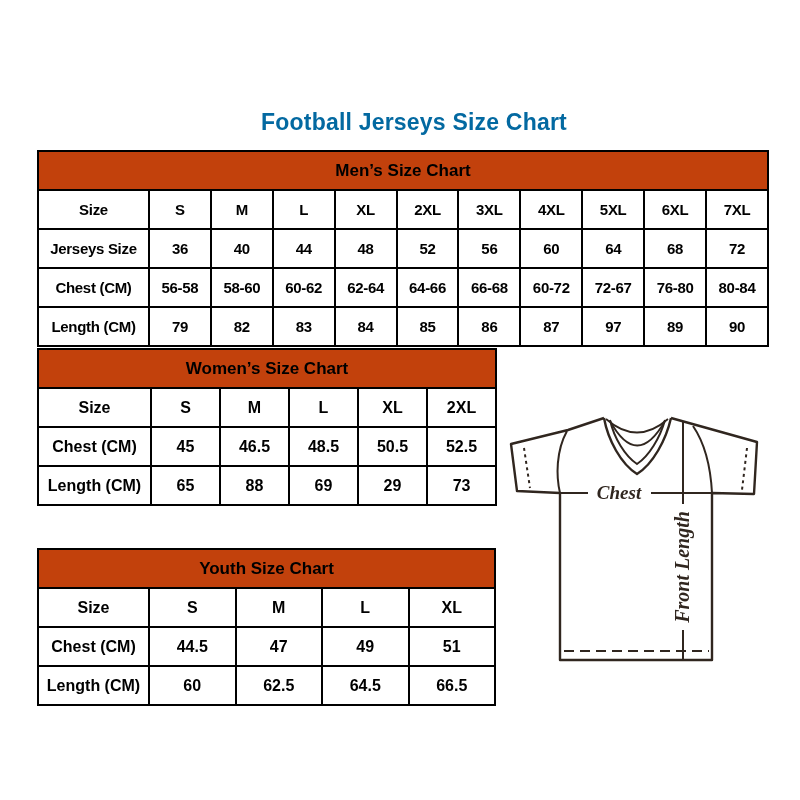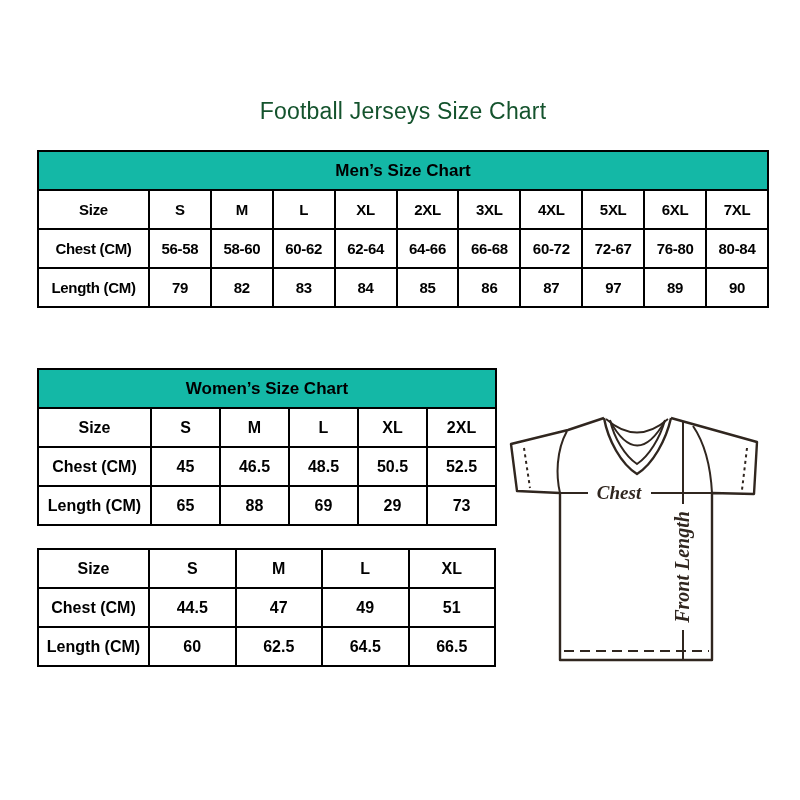--- a/index.html
+++ b/index.html
@@ -2,35 +2,35 @@
 <html><head>
 <meta charset="utf-8">
 <style>
   html, body { margin:0; padding:0; background:#ffffff; }
   body { font-family:"Liberation Sans", sans-serif; }
   .canvas {
     position:relative; width:800px; height:800px;
     background:#ffffff; overflow:hidden;
   }
   .page-title {
-    position:absolute; top:97px; left:37px; width:730px; margin:1px;
-    text-align:center; font-size:23px; font-weight:normal; color:#14532d;
+    position:absolute; top:97px; left:37px; width:730px; margin:12px;
+    text-align:center; font-size:23px; font-weight:bold; color:#0369a1;
     letter-spacing:0.2px;
   }
   .tbl { position:absolute; }
   .tbl0 { left:37px; top:150px; }
-  .tbl1 { left:37px; top:368px; }
+  .tbl1 { left:37px; top:348px; }
   .tbl2 { left:37px; top:548px; }
   table.size-table { border-collapse:collapse; table-layout:fixed; }
   table.size-table td {
     border:2px solid #000; padding:0; height:37px;
     text-align:center; vertical-align:middle;
     font-weight:bold; color:#000; overflow:hidden;
   }
-  table.size-table td.hdr { background:#14b8a6; font-size:17px; letter-spacing:0; }
+  table.size-table td.hdr { background:#c2410c; font-size:17px; letter-spacing:0; }
   table.t0 td { font-size:15px; letter-spacing:-0.3px; }
   table.t1 td, table.t2 td { font-size:16px; }
   .jersey-svg { position:absolute; left:504px; top:406px; width:266px; height:262px; }
   .jersey-svg path { fill:none; stroke:#30261f; }
   .jersey-svg .outline { stroke-width:2.4; stroke-linejoin:round; }
   .jersey-svg .seam { stroke-width:2; }
   .jersey-svg .thin { stroke-width:1.8; }
   .jersey-svg text {
     font-family:"Liberation Serif", serif; font-weight:bold; font-style:italic;
     fill:#30261f; stroke:none;
@@ -69,20 +69,33 @@
             <td class="val">L</td>
             <td class="val">XL</td>
             <td class="val">2XL</td>
             <td class="val">3XL</td>
             <td class="val">4XL</td>
             <td class="val">5XL</td>
             <td class="val">6XL</td>
             <td class="val">7XL</td>
           </tr>
           <tr>
+            <td class="lbl">Jerseys Size</td>
+            <td class="val">36</td>
+            <td class="val">40</td>
+            <td class="val">44</td>
+            <td class="val">48</td>
+            <td class="val">52</td>
+            <td class="val">56</td>
+            <td class="val">60</td>
+            <td class="val">64</td>
+            <td class="val">68</td>
+            <td class="val">72</td>
+          </tr>
+          <tr>
             <td class="lbl">Chest (CM)</td>
             <td class="val">56-58</td>
             <td class="val">58-60</td>
             <td class="val">60-62</td>
             <td class="val">62-64</td>
             <td class="val">64-66</td>
             <td class="val">66-68</td>
             <td class="val">60-72</td>
             <td class="val">72-67</td>
             <td class="val">76-80</td>
@@ -149,20 +162,23 @@
       <table class="size-table t2" style="width:457px">
         <colgroup>
           <col style="width:111px">
           <col style="width:86.50px">
           <col style="width:86.50px">
           <col style="width:86.50px">
           <col style="width:86.50px">
         </colgroup>
         <tbody>
           <tr>
+            <td class="hdr" colspan="5">Youth Size Chart</td>
+          </tr>
+          <tr>
             <td class="lbl">Size</td>
             <td class="val">S</td>
             <td class="val">M</td>
             <td class="val">L</td>
             <td class="val">XL</td>
           </tr>
           <tr>
             <td class="lbl">Chest (CM)</td>
             <td class="val">44.5</td>
             <td class="val">47</td>

